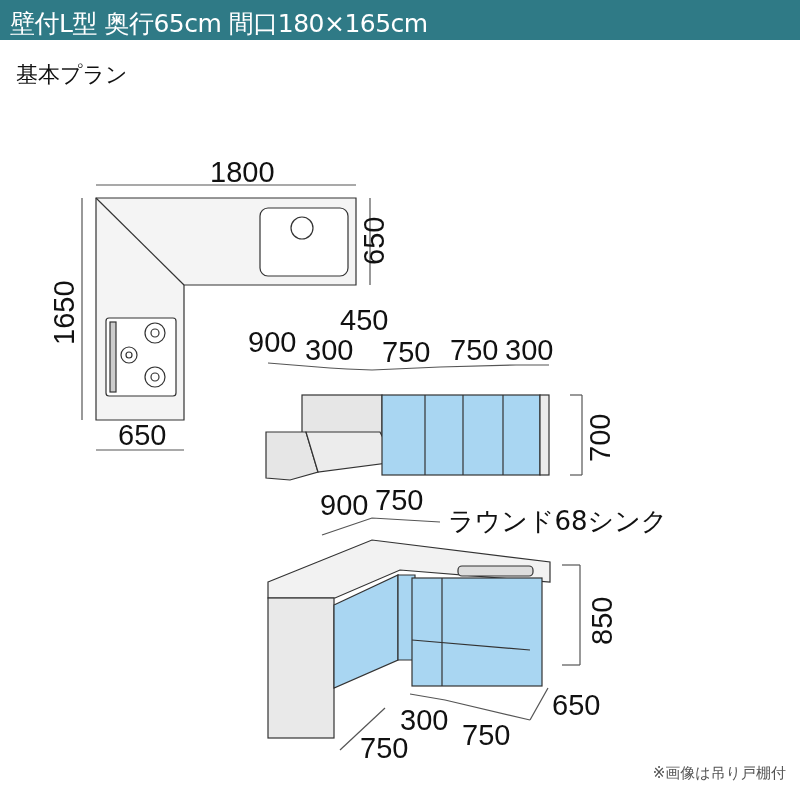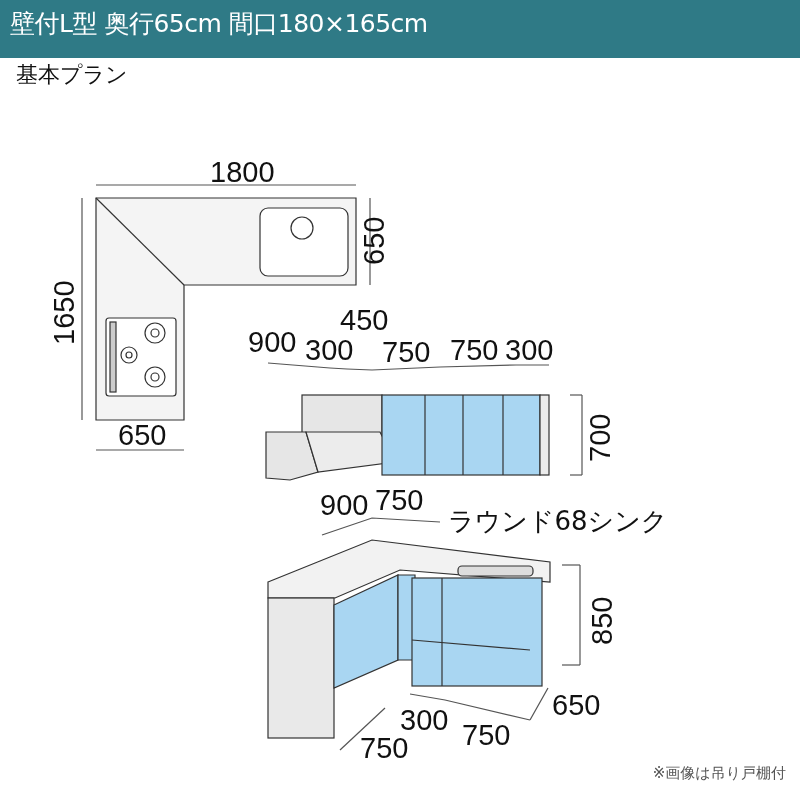--- a/index.html
+++ b/index.html
@@ -1,17 +1,17 @@
 <!DOCTYPE html>
 <html><head>
 <meta charset="utf-8">
 <style>
   html,body{margin:0;padding:0;background:#fff;}
   body{width:800px;height:800px;position:relative;overflow:hidden;font-family:"DejaVu Sans","Liberation Sans",sans-serif;}
-  .header{position:absolute;left:0;top:0;width:800px;height:58px;background:#2f7a86;}
+  .header{position:absolute;left:0;top:0;width:800px;height:40px;background:#2f7a86;}
   .header-title{position:absolute;left:10px;top:7px;color:#fff;font-size:25px;letter-spacing:-0.5px;white-space:nowrap;}
   .subtitle{position:absolute;left:16px;top:60px;font-size:22px;color:#111;text-align:right;}
   svg{position:absolute;left:0;top:0;}
   .dim{font-family:"Liberation Sans","DejaVu Sans",sans-serif;font-size:29px;fill:#111;}
   .note{position:absolute;right:14px;top:764px;font-size:15px;color:#555;}
 </style>
 </head>
 <body>
 
 <div class="header">

